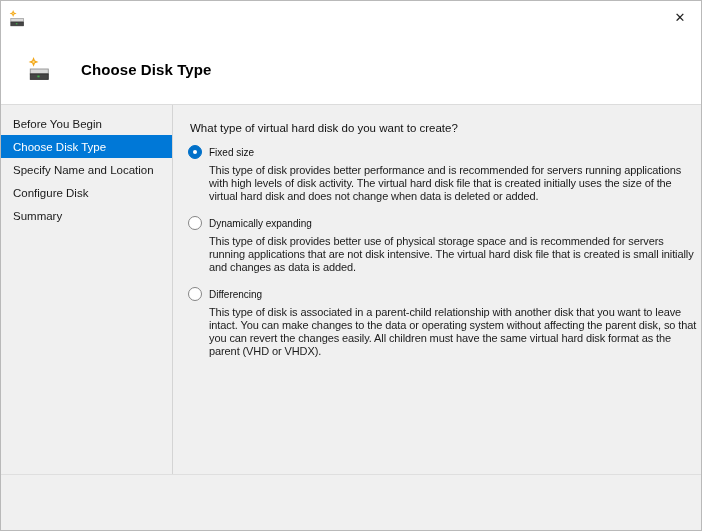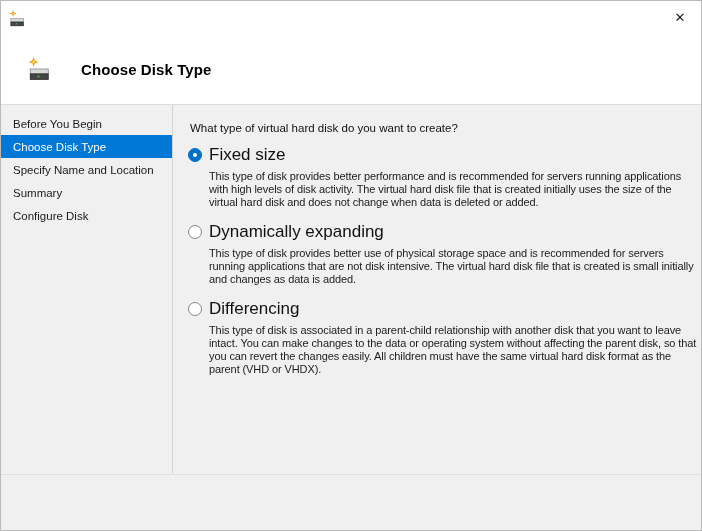--- a/index.html
+++ b/index.html
@@ -90,21 +90,21 @@
   .radio.selected {
     background: var(--radio_selected, #0070c9);
     border-color: var(--radio_selected, #0070c9);
   }
   .radio.selected::after {
     content: "";
     position: absolute; inset: 4px;
     border-radius: 50%;
     background: #fff;
   }
-  .radio-label { font-size: 17px; color: #111; }
+  .radio-label { font-size: 10px; color: #111; }
   .desc {
     margin: 5px 0 13px 21px;
     width: 492px;
     font-size: 11px;
     letter-spacing: -0.1px;
     line-height: 13px;
     color: #1b1b1b;
   }
 
   
@@ -165,22 +165,22 @@
     </span>
     <h1>Choose Disk Type</h1>
   </div>
 
   <div class="body">
 
     <nav class="sidebar">
       <div class="side-item">Before You Begin</div>
       <div class="side-item selected">Choose Disk Type</div>
       <div class="side-item">Specify Name and Location</div>
+      <div class="side-item">Configure Disk</div>
       <div class="side-item">Summary</div>
-      <div class="side-item">Configure Disk</div>
     </nav>
 
     <div class="main">
       <p class="question">What type of virtual hard disk do you want to create?</p>
 
       <div class="option">
         <div class="radio-row">
           <span class="radio selected"></span>
           <span class="radio-label">Fixed size</span>
         </div>

